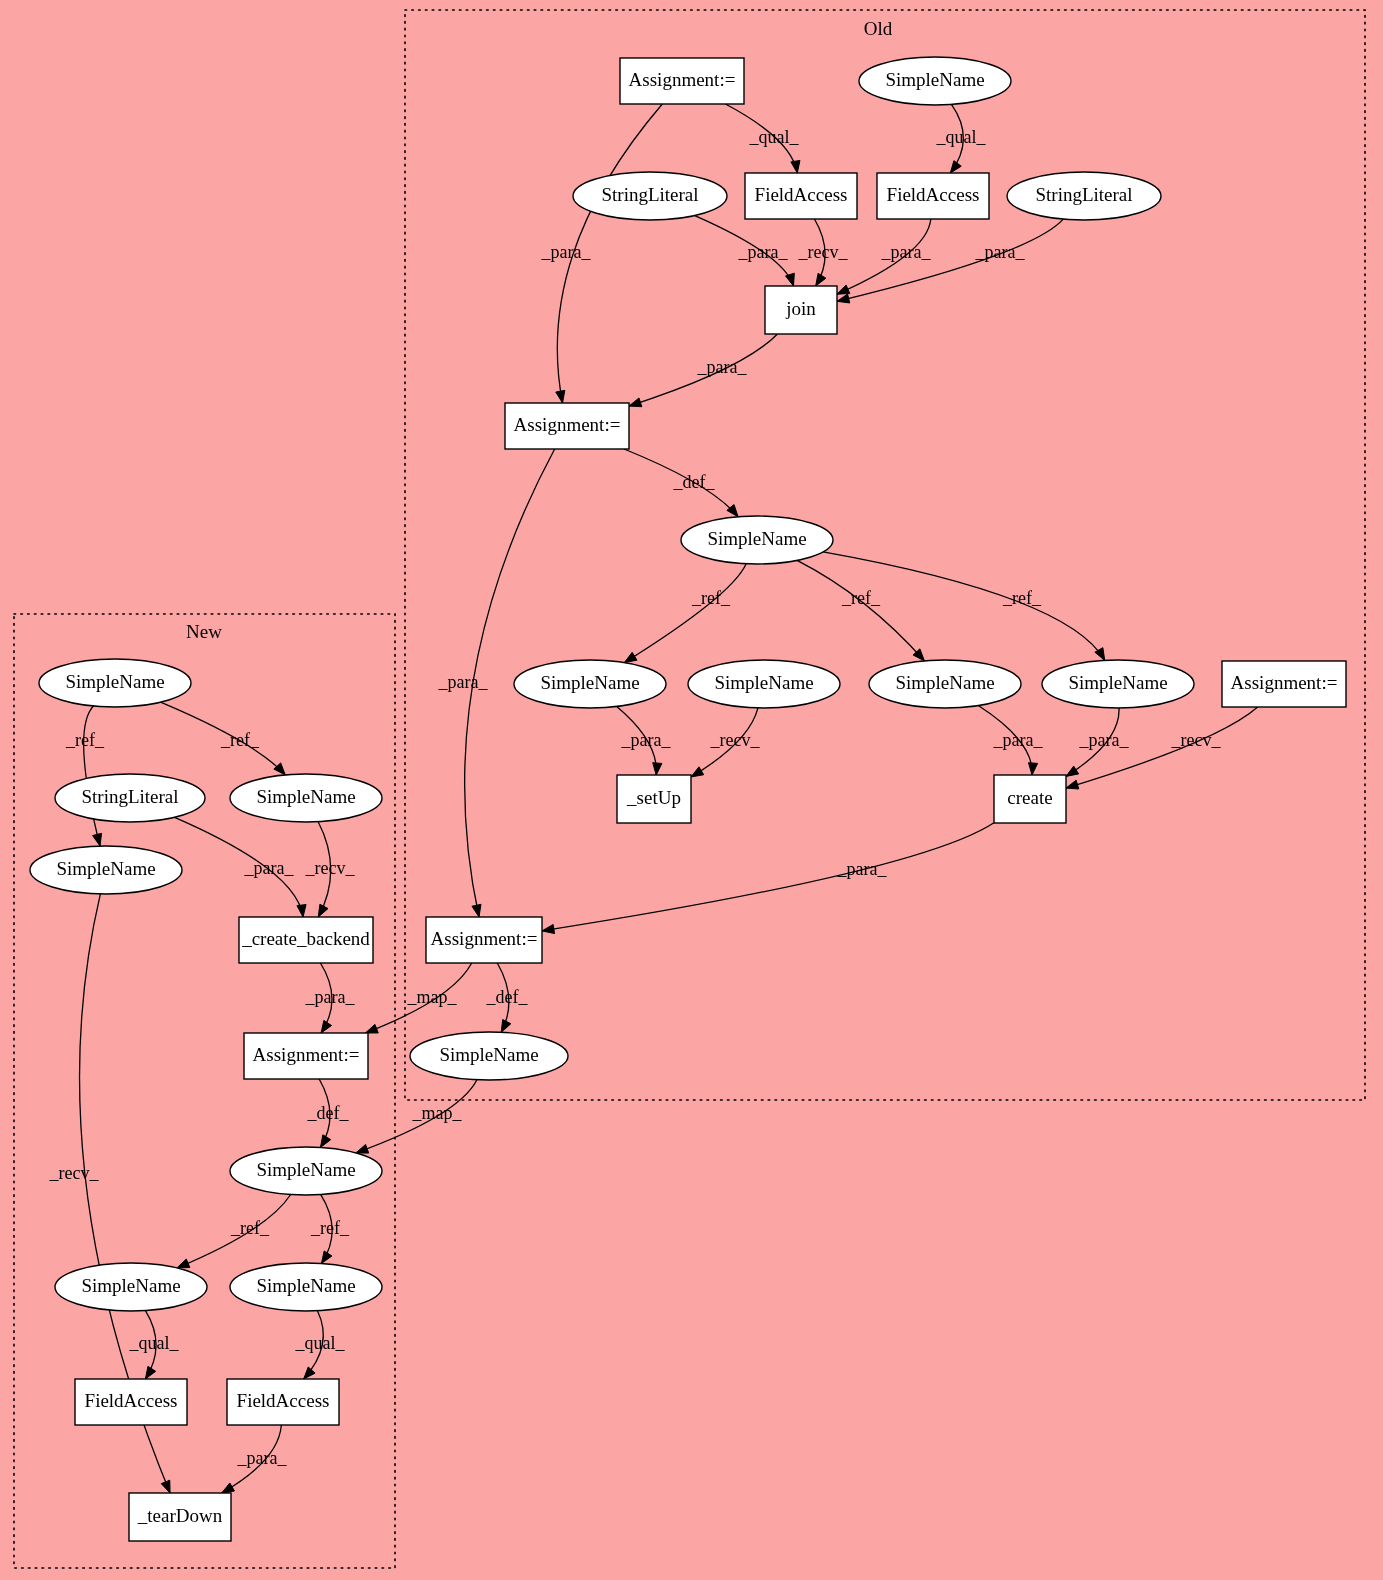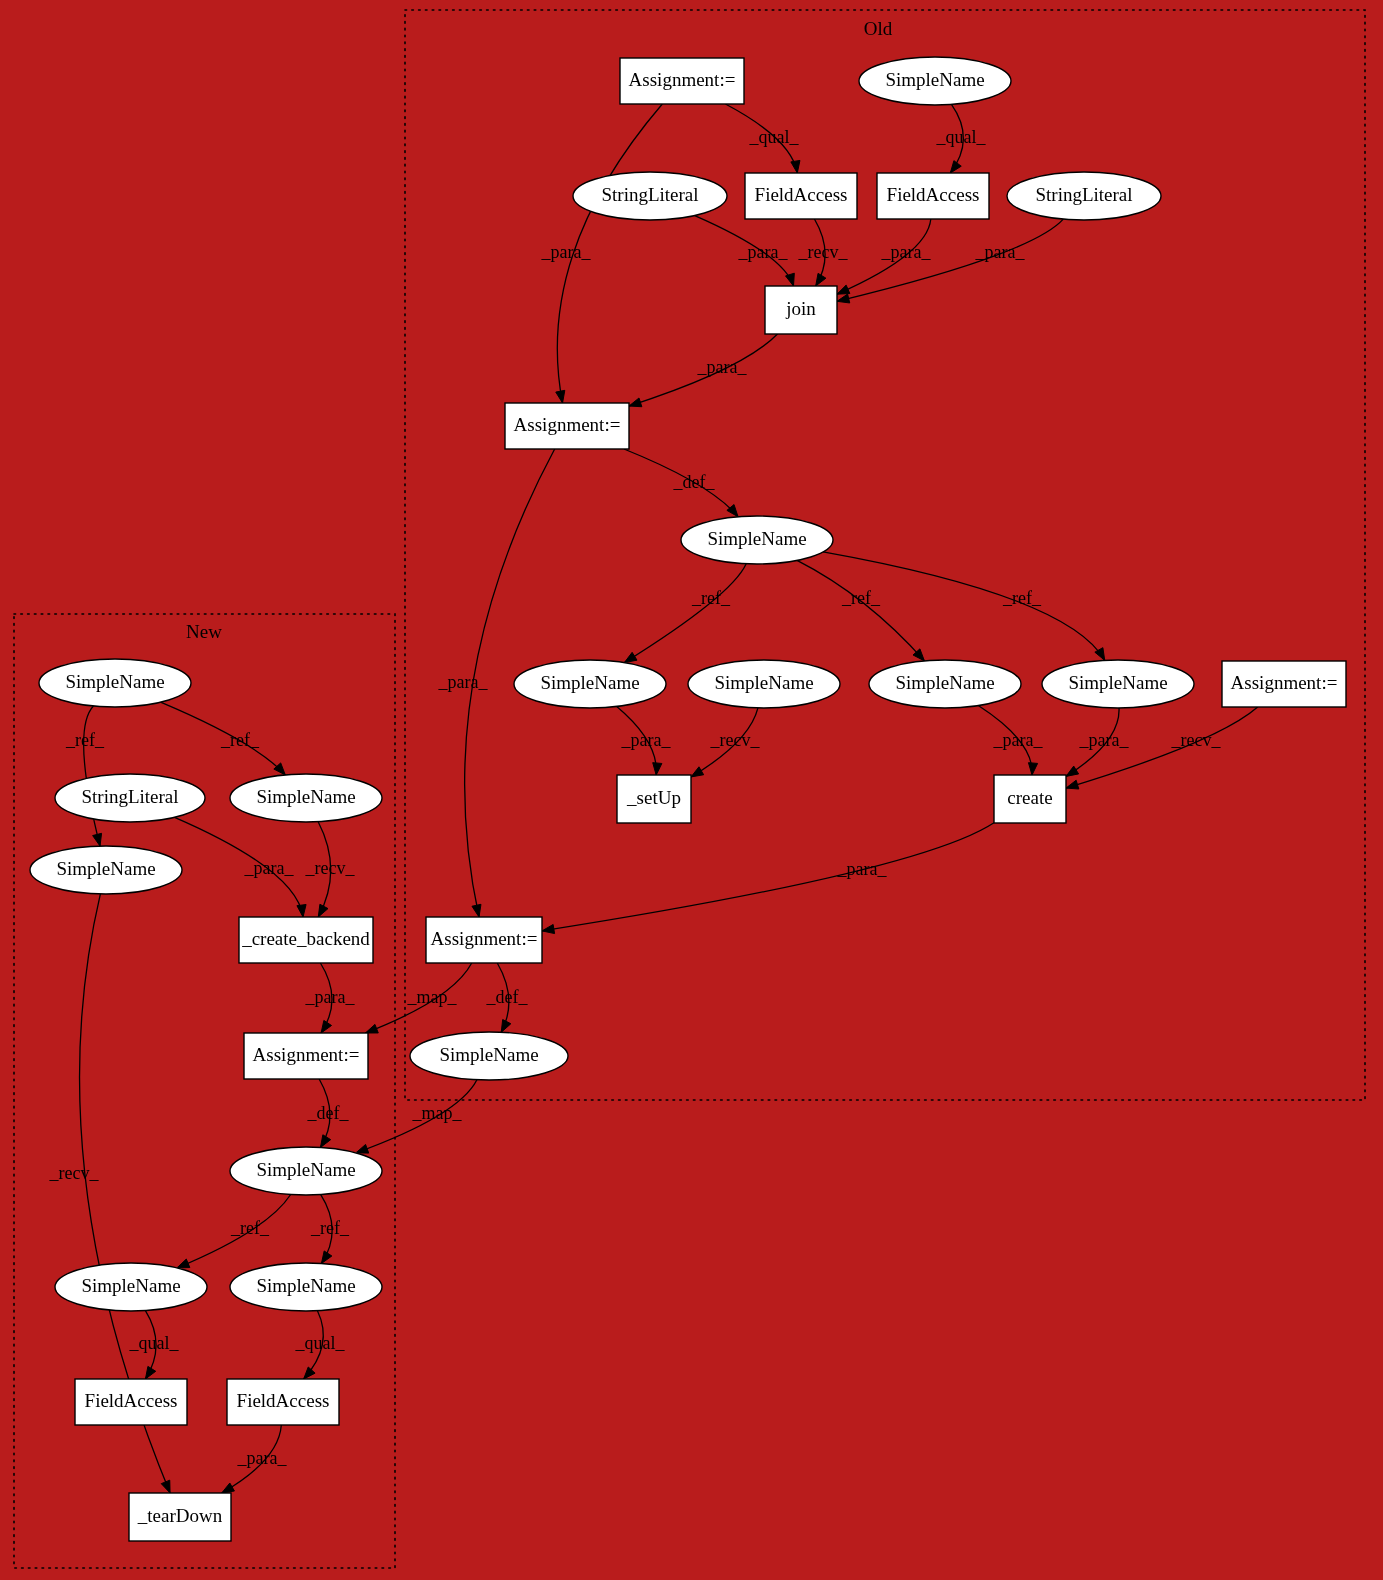--- a/index.html
+++ b/index.html
@@ -4,21 +4,21 @@
 <style>
   html, body {
     margin: 0;
     padding: 0;
     background: #ffffff;
   }
   #canvas-wrap {
     position: relative;
     width: 1383px;
     height: 1580px;
-    background: #b91c1c;
+    background: #fca5a5;
     font-family: "Liberation Serif", "DejaVu Serif", serif;
   }
   svg#graph {
     display: block;
     width: 1383px;
     height: 1580px;
   }
   .node-shape {
     fill: #ffffff;
     stroke: #000000;

